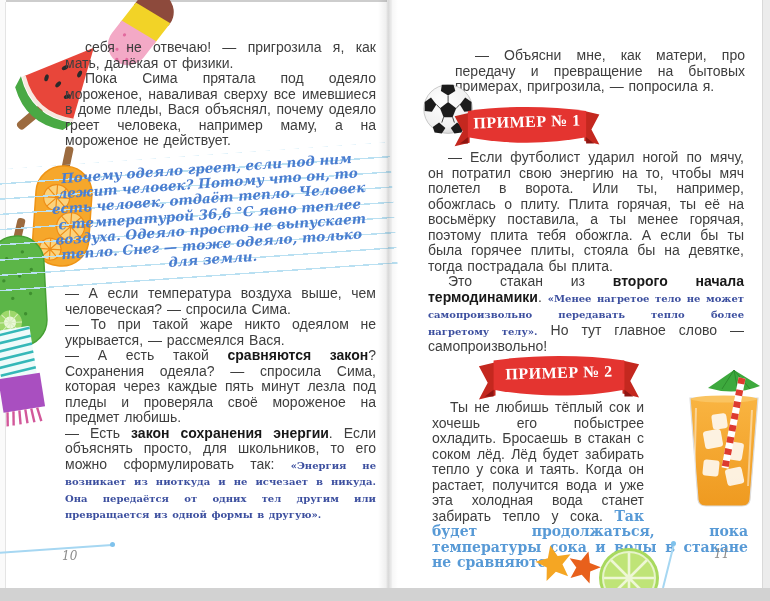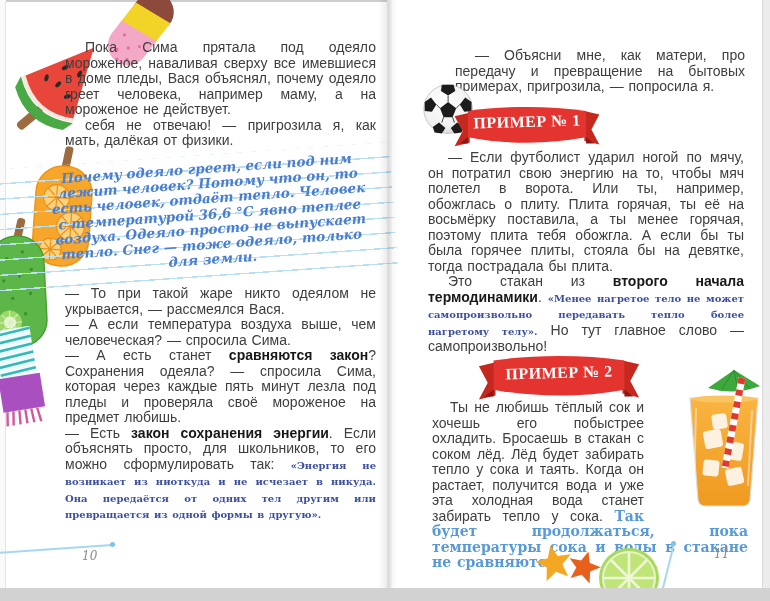--- a/index.html
+++ b/index.html
@@ -145,38 +145,38 @@
           <line x1="24" y1="84" x2="23" y2="98"></line>
             <line x1="30" y1="84" x2="30" y2="98"></line>
           <line x1="36" y1="84" x2="37" y2="98"></line>
             <line x1="42" y1="84" x2="44" y2="98"></line>
         </g>
       </g>
     </svg>
   </div>
 
   <div class="txt" style="left:65px;top:40px;width:311px;">
+    <p class="body ind">себя не отвечаю! — пригрозила я, как мать, далёкая от физики.</p>
     <p class="body ind">Пока Сима прятала под одеяло мороженое, наваливая сверху все имевшиеся в доме пледы, Вася объяснял, почему одеяло греет человека, например маму, а на мороженое не действует.</p>
-    <p class="body ind">себя не отвечаю! — пригрозила я, как мать, далёкая от физики.</p>
   </div>
 
   <div class="note-block">
     <p class="note-text">Почему одеяло греет, если под ним лежит человек? Потому что он, то есть человек, отдаёт тепло. Человек с температурой 36,6 °С явно теплее воздуха. Одеяло просто не выпускает тепло. Снег — тоже одеяло, только для земли.</p>
   </div>
 
   <div class="txt" style="left:65px;top:286px;width:311px;">
+    <p class="body">— А если температура воздуха выше, чем человеческая? — спросила Сима.</p>
     <p class="body">— То при такой жаре никто одеялом не укрывается, — рассмеялся Вася.</p>
-    <p class="body">— А если температура воздуха выше, чем человеческая? — спросила Сима.</p>
-    <p class="body"><span>— А есть станет </span><b class="bk">сравняются закон</b><span>? Сохранения одеяла? — спросила Сима, которая через каждые пять минут лезла под пледы и проверяла своё мороженое на предмет любишь.</span></p>
+    <p class="body"><span>— А есть такой </span><b class="bk">сравняются закон</b><span>? Сохранения одеяла? — спросила Сима, которая через каждые пять минут лезла под пледы и проверяла своё мороженое на предмет любишь.</span></p>
     <p class="body"><span>— Есть </span><b class="bk">закон сохранения энергии</b><span>. Если объяснять просто, для школьников, то его можно сформулировать так: </span><b class="quote-blue">«Энергия не возникает из ниоткуда и не исчезает в никуда. Она передаётся от одних тел другим или превращается из одной формы в другую».</b></p>
   </div>
 
   <div class="bline" style="left:-6px;top:548px;width:118px;transform:rotate(-4deg);"></div>
   <div class="bdot" style="left:110px;top:542px;"></div>
-  <div class="pagenum" style="left:82px;top:549px;">10</div>
+  <div class="pagenum" style="left:62px;top:549px;">10</div>
 
   <div class="txt" style="left:455px;top:48px;width:290px;">
     <p class="body ind">— Объясни мне, как матери, про передачу и превращение на бытовых примерах, пригрозила, — попросила я.</p>
   </div>
 
   <div class="illus" style="left:422px;top:83px;width:54px;height:54px;z-index:2;">
     <svg width="54" height="54" viewBox="0 0 60 60">
       <defs>
           <radialGradient id="ballg" cx="40%" cy="35%" r="75%">
         <stop offset="0%" stop-color="#ffffff"></stop>

